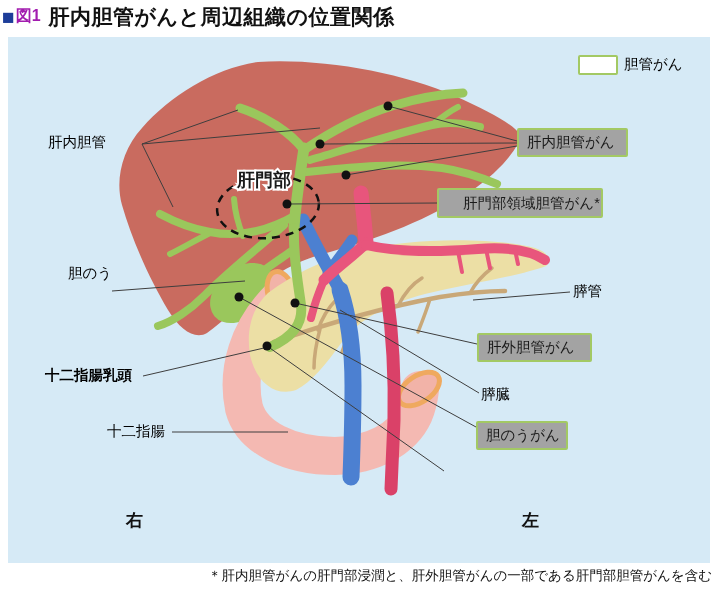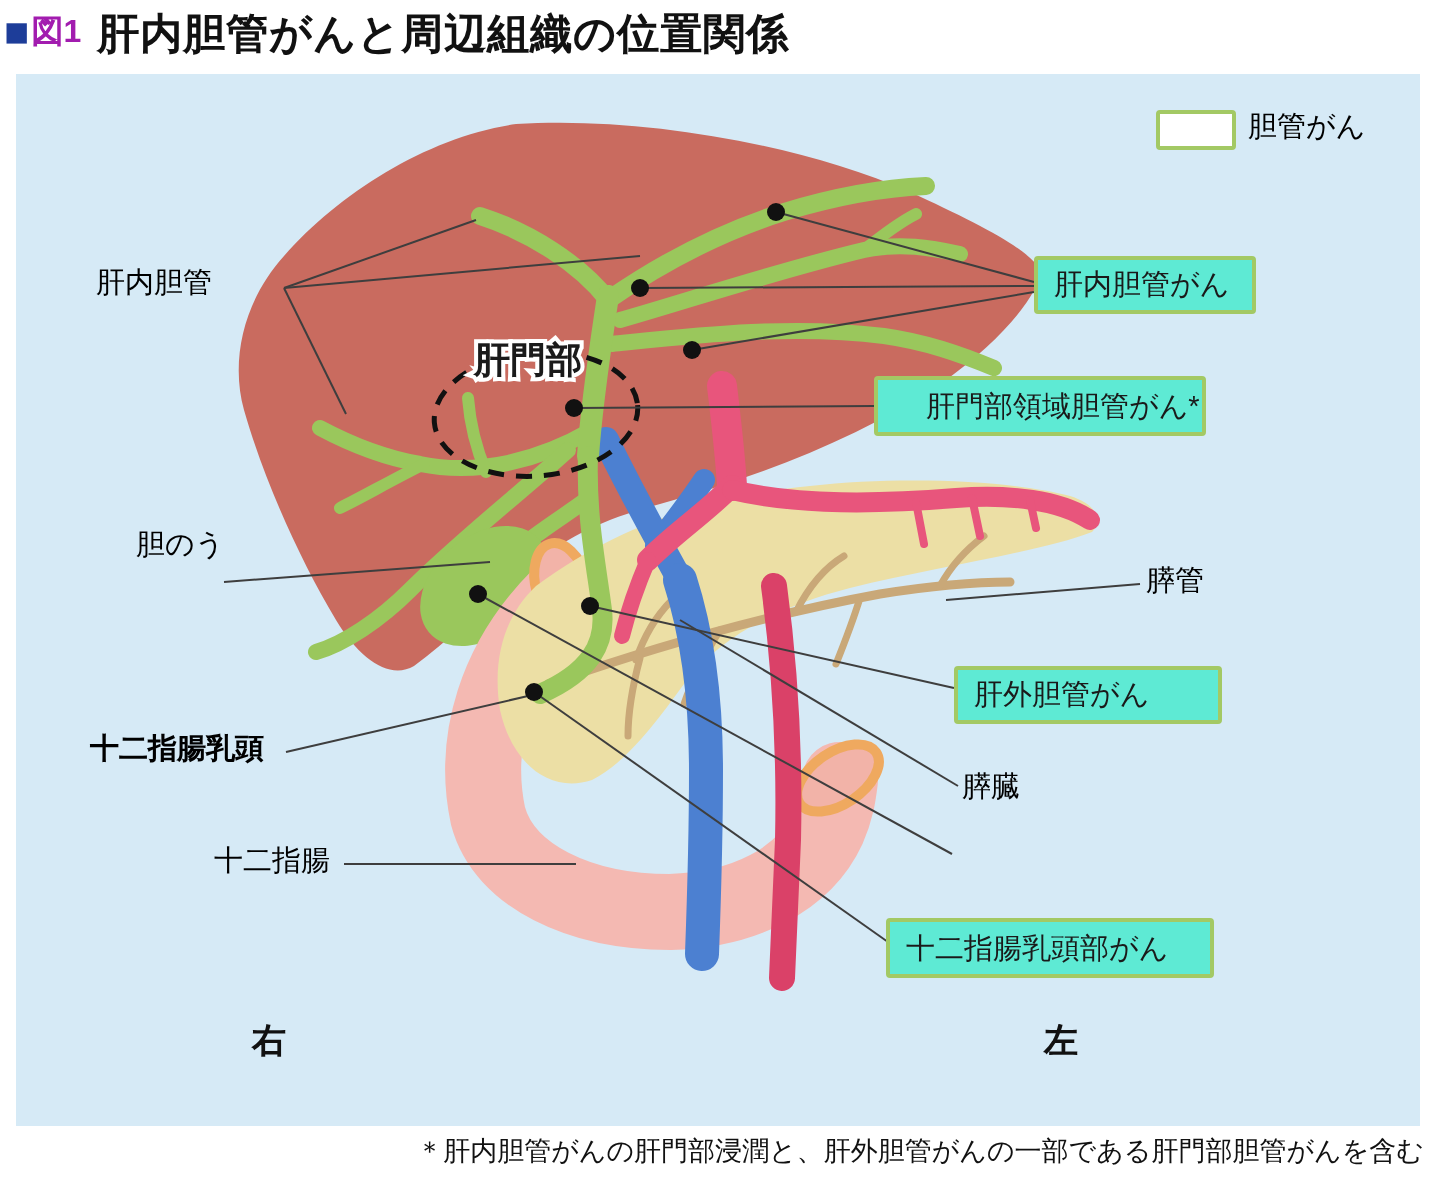--- a/index.html
+++ b/index.html
@@ -14,21 +14,21 @@
   .title-text{color:#111;font-weight:bold;font-size:21px;letter-spacing:0.5px;}
 
   
   .panel{position:absolute;left:8px;top:37px;width:702px;height:526px;background:#d6eaf6;}
 
   svg{position:absolute;left:0;top:0;}
 
   .lbl{position:absolute;font-size:14.5px;color:#000000;white-space:nowrap;line-height:1.1;}
   .lbl-bold{position:absolute;font-size:17px;font-weight:bold;color:#111;white-space:nowrap;}
 
-  .cancer-box{position:absolute;box-sizing:border-box;background:#5eead4;border:2px solid #a3c964;
+  .cancer-box{position:absolute;box-sizing:border-box;background:#a3a3a3;border:2px solid #a3c964;
     border-radius:2px;font-size:14.5px;color:#1a1a1a;white-space:nowrap;
     display:flex;align-items:center;padding:0 8px;}
 
   .legend-swatch{position:absolute;left:578px;top:55px;width:40px;height:20px;box-sizing:border-box;
     background:#fff;border:2px solid #a3c964;border-radius:2px;}
 
   .footnote{position:absolute;right:6px;top:567px;font-size:13.5px;color:#111;white-space:nowrap;}
 </style>
 </head>
 <body>
@@ -154,18 +154,18 @@
   <div class="lbl" style="left:68px;top:266px;">胆のう</div>
   <div class="lbl" style="left:45px;top:368px;font-weight:bold;">十二指腸乳頭</div>
   <div class="lbl" style="left:107px;top:424px;">十二指腸</div>
   <div class="lbl" style="left:573px;top:284px;">膵管</div>
   <div class="lbl" style="left:481px;top:387px;">膵臓</div>
   <div class="lbl-bold" style="left:126px;top:509px;">右</div>
   <div class="lbl-bold" style="left:522px;top:509px;">左</div>
 
   <div class="cancer-box" style="left:517px;top:128px;width:111px;height:29px;">肝内胆管がん</div>
   <div class="cancer-box" style="left:437px;top:188px;width:166px;height:30px;padding-left:24px;">肝門部領域胆管がん*</div>
-  <div class="cancer-box" style="left:477px;top:333px;width:134px;height:29px;">肝外胆管がん</div>
-  <div class="cancer-box" style="left:443px;top:459px;width:164px;height:30px;">十二指腸乳頭部がん</div>
+  <div class="cancer-box" style="left:477px;top:333px;width:115px;height:29px;">肝外胆管がん</div>
+  <div class="cancer-box" style="left:476px;top:421px;width:92px;height:29px;">胆のうがん</div>
 
   <div class="footnote">＊肝内胆管がんの肝門部浸潤と、肝外胆管がんの一部である肝門部胆管がんを含む</div>
 
 </div>
 
 </body></html>

